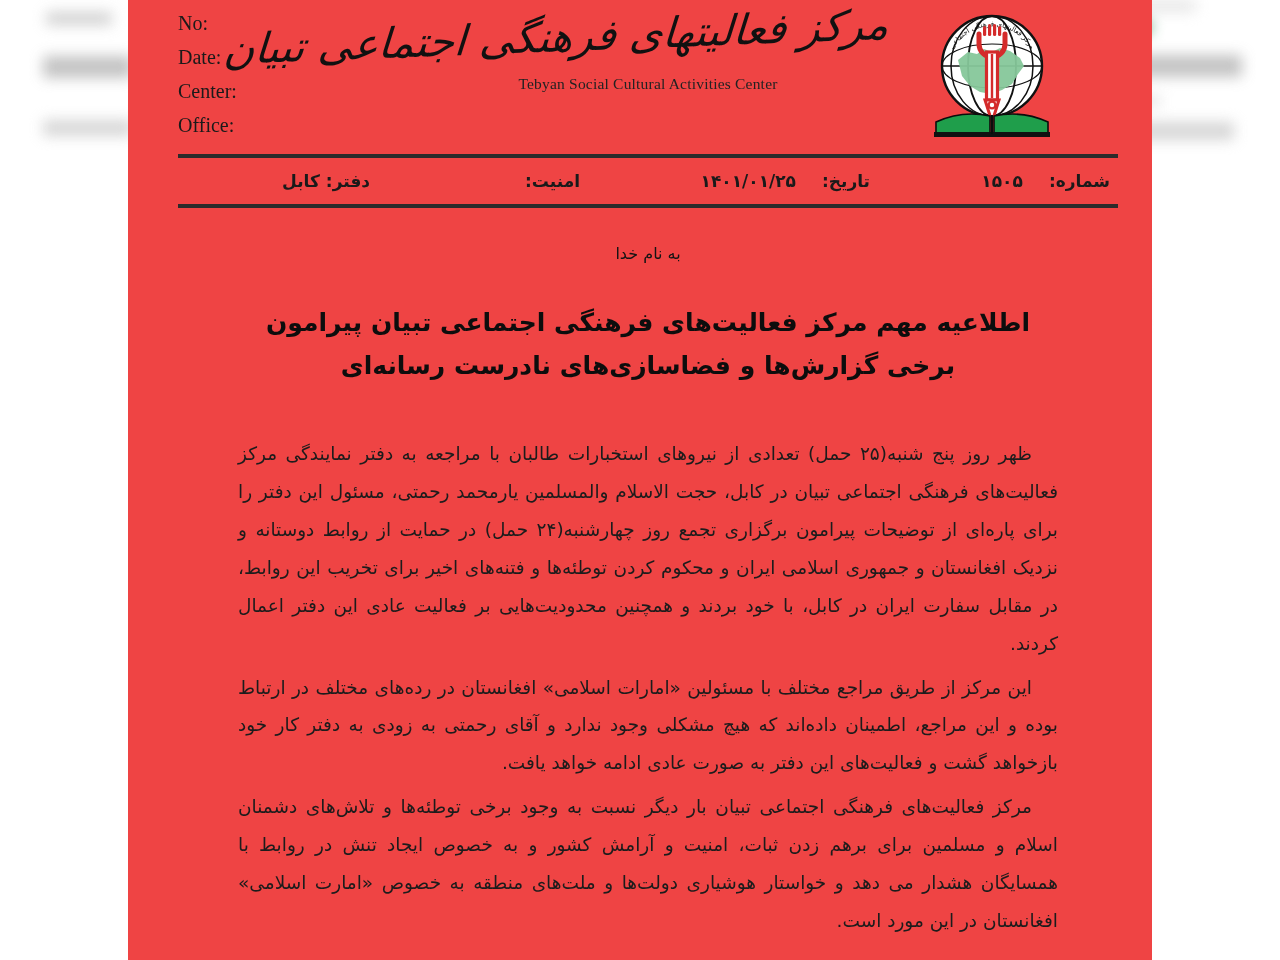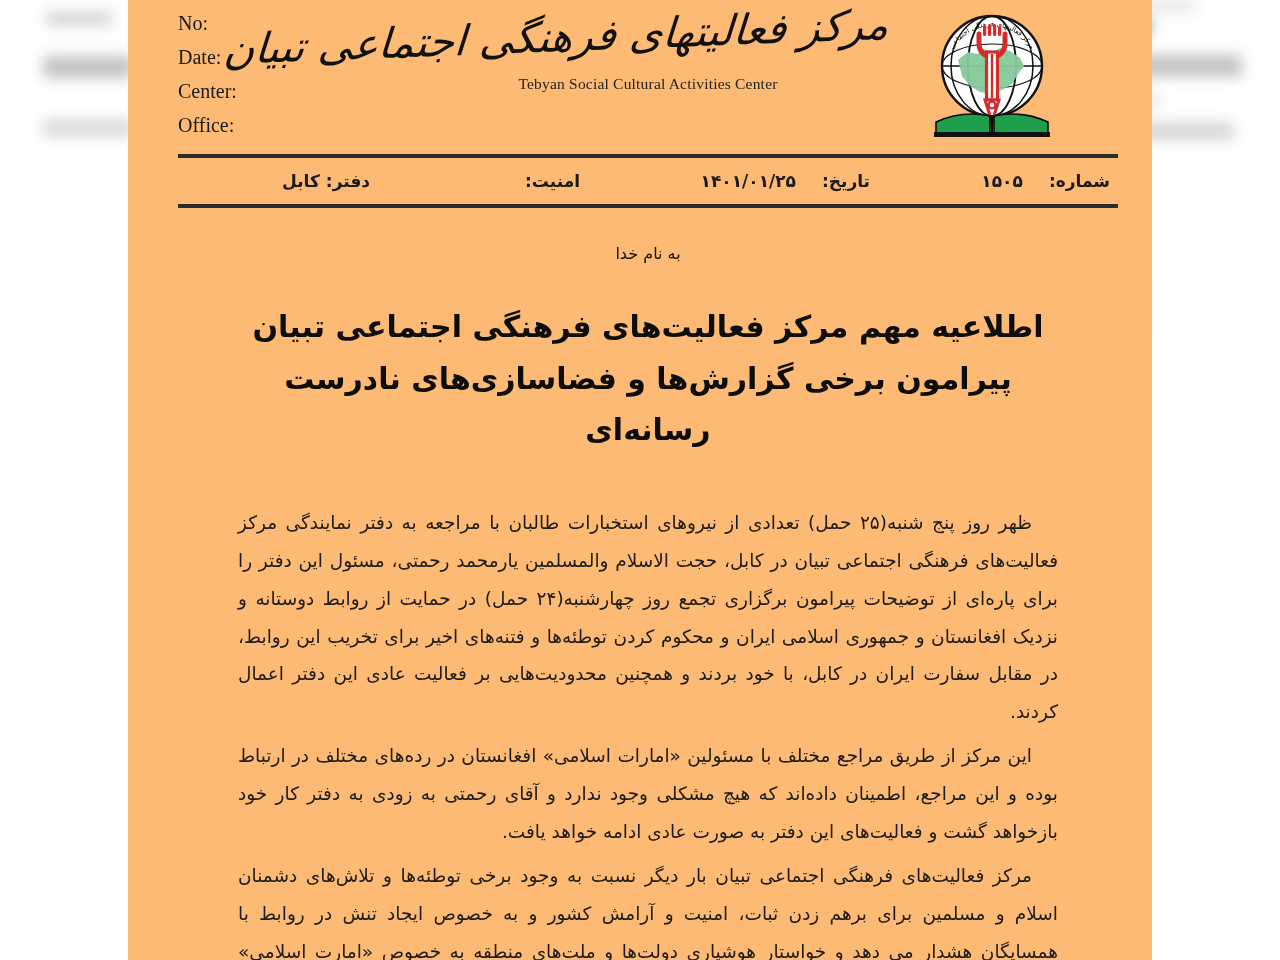--- a/index.html
+++ b/index.html
@@ -47,21 +47,21 @@
   .bg-blur.right .b5 { left: 0px;  top: 122px; width: 104px;height: 18px; background:#cfcfcf; }
   .bg-blur.right .b6 { left: 2px;  top: 290px; width: 8px;  height: 38px; background:#cccccc; }
 
   
   #sheet {
     position: absolute;
     left: 128px;
     top: 0;
     width: 1024px;
     height: 960px;
-    background: #fdba74;
+    background: #ef4444;
   }
 
   
   #header {
     position: relative;
     height: 150px;
   }
 
   #label-column {
     position: absolute;
@@ -163,21 +163,21 @@
     text-align: center;
     font-size: 16px;
     font-weight: normal;
     margin-top: 24px;
     color: #141414;
   }
 
   #doc-title {
     margin: 38px 60px 4px 60px;
     text-align: center;
-    font-size: 30px;
+    font-size: 25px;
     font-weight: bold;
     line-height: 1.72;
     color: #0d0d0d;
   }
 
   #paragraphs {
     margin: 48px 60px 0 60px;
   }
   .para {
     font-size: 18.5px;

